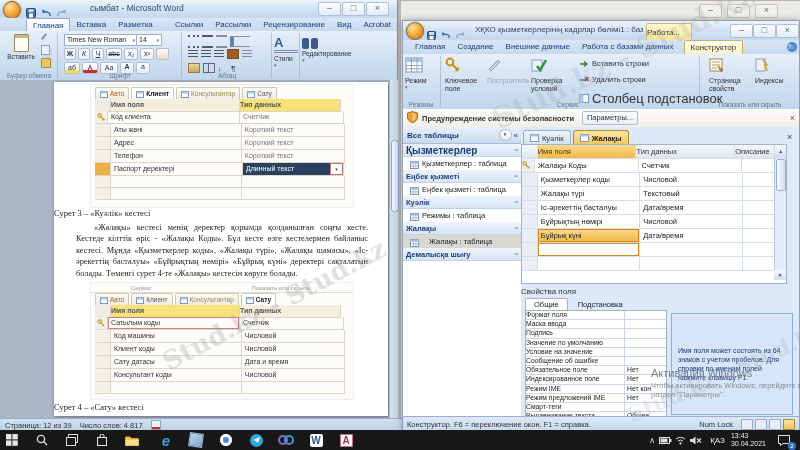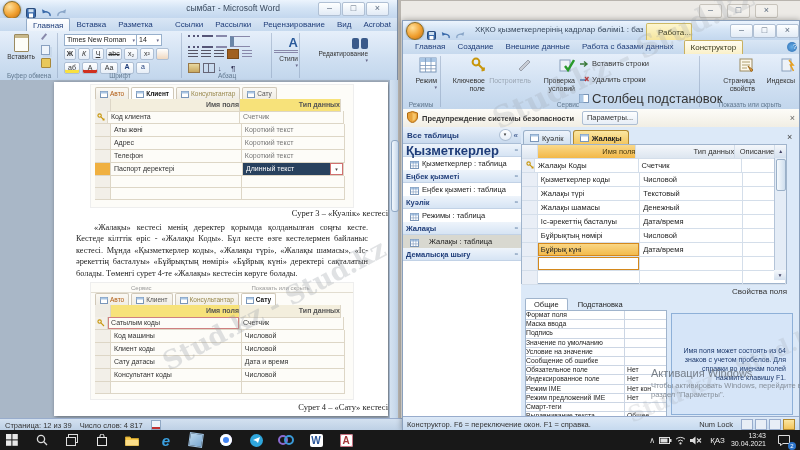--- a/index.html
+++ b/index.html
@@ -1,21 +1,21 @@
 <!DOCTYPE html>
 <html><head>
 <meta charset="utf-8">
 <style>
   html,body{margin:0;padding:0;background:#444;}
   #screen{position:relative;width:800px;height:450px;overflow:hidden;background:#b8b4ae;
     font-family:"Liberation Sans",sans-serif;-webkit-font-smoothing:antialiased;}
   .abs{position:absolute;}
   .fx{display:flex;align-items:center;}
   .nowrap{white-space:nowrap;overflow:hidden;}
-  .ctr{text-align:right;}
+  .ctr{text-align:left;}
   
   .glass{background:linear-gradient(#ecf4fd,#d4e4f5 45%,#c3d7ee);}
   .wbtn{width:21px;height:12px;font-size:9px;line-height:11px;text-align:center;color:#5a6a7e;
     border:1px solid #b0c0d4;border-radius:2px;background:linear-gradient(#feffff,#e2ebf6);}
   .orb{width:16px;height:16px;border-radius:50%;border:1px solid #8a6a20;
     background:radial-gradient(circle at 35% 30%,#ffe09a,#f0a030 55%,#c06810);box-shadow:0 0 2px rgba(0,0,0,.4);}
   .otab{height:13px;line-height:13px;padding:0 6px;font-size:8px;color:#1e3c78;}
   .otab.act{background:linear-gradient(#ffffff,#eaf1fa);border:1px solid #93acc9;border-bottom:0;
     border-radius:2px 2px 0 0;}
   .otab.ctx{background:linear-gradient(#fffdf2,#faf0c8);border:1px solid #c8b060;border-bottom:0;
@@ -487,21 +487,21 @@
     </div>
 
     <div class="abs" style="left:0;top:106px;width:118px;height:289px;background:#fff;border-right:1px solid #a0b4cc;">
       <div class="fx" style="height:16px;background:linear-gradient(#e8f0fa,#c9daee);border-bottom:1px solid #aabed6;">
         <span style="font-size:8px;font-weight:bold;color:#1e3c78;margin-left:4px;flex:1;">Все таблицы</span>
         <span class="sbtn" style="width:11px;height:10px;line-height:9px;border-radius:50%;margin-right:2px;font-size:5px;">▾</span>
         <span style="font-size:8px;color:#1e3c78;margin-right:3px;">«</span>
       </div>
 
       <div class="fx" style="height:12px;background:linear-gradient(#eef4fb,#d6e4f4);border-bottom:1px solid #c2d2e6;">
-        <span style="font-size:13px;font-weight:bold;color:#1e3c78;margin-left:3px;flex:1;">Қызметкерлер</span>
+        <span style="font-size:10px;font-weight:bold;color:#1e3c78;margin-left:3px;flex:1;">Қызметкерлер</span>
         <span style="font-size:6px;color:#5a7aa0;margin-right:3px;">≈</span>
       </div>
       <div class="fx" style="height:13px;">
         <span style="margin-left:7px;"><svg width="9" height="8">
               <rect x=".5" y=".5" width="8" height="7" fill="#fff" stroke="#7a96b8"></rect>
               <rect x=".5" y=".5" width="8" height="2" fill="#aac6e4"></rect>
               <path d="M3.2 .5 V7.5 M5.9 .5 V7.5 M.5 4.9 H8.5" stroke="#7a96b8" stroke-width=".6"></path>
             </svg></span>
         <span style="font-size:7.5px;color:#222;margin-left:3px;">Қызметкерлер : таблица</span>
       </div>
@@ -595,26 +595,20 @@
           <div class="gcell" style="width:40px;height:13px;"></div>
         </div>
         <div class="fx">
           <div class="gcell" style="width:12px;height:13px;background:#e9eef6;"></div>
           <div class="gcell" style="width:100px;height:13px;">Жалақы түрі</div>
           <div class="gcell" style="width:100px;height:13px;">Текстовый</div>
           <div class="gcell" style="width:40px;height:13px;"></div>
         </div>
         <div class="fx">
           <div class="gcell" style="width:12px;height:13px;background:#e9eef6;"></div>
-          <div class="gcell" style="width:100px;height:13px;">Жалақы шамасы</div>
-          <div class="gcell" style="width:100px;height:13px;">Денежный</div>
-          <div class="gcell" style="width:40px;height:13px;"></div>
-        </div>
-        <div class="fx">
-          <div class="gcell" style="width:12px;height:13px;background:#e9eef6;"></div>
           <div class="gcell" style="width:100px;height:13px;">Іс-әрекеттің басталуы</div>
           <div class="gcell" style="width:100px;height:13px;">Дата/время</div>
           <div class="gcell" style="width:40px;height:13px;"></div>
         </div>
         <div class="fx">
           <div class="gcell" style="width:12px;height:13px;background:#e9eef6;"></div>
           <div class="gcell" style="width:100px;height:13px;">Бұйрықтың нөмірі</div>
           <div class="gcell" style="width:100px;height:13px;">Числовой</div>
           <div class="gcell" style="width:40px;height:13px;"></div>
         </div>

